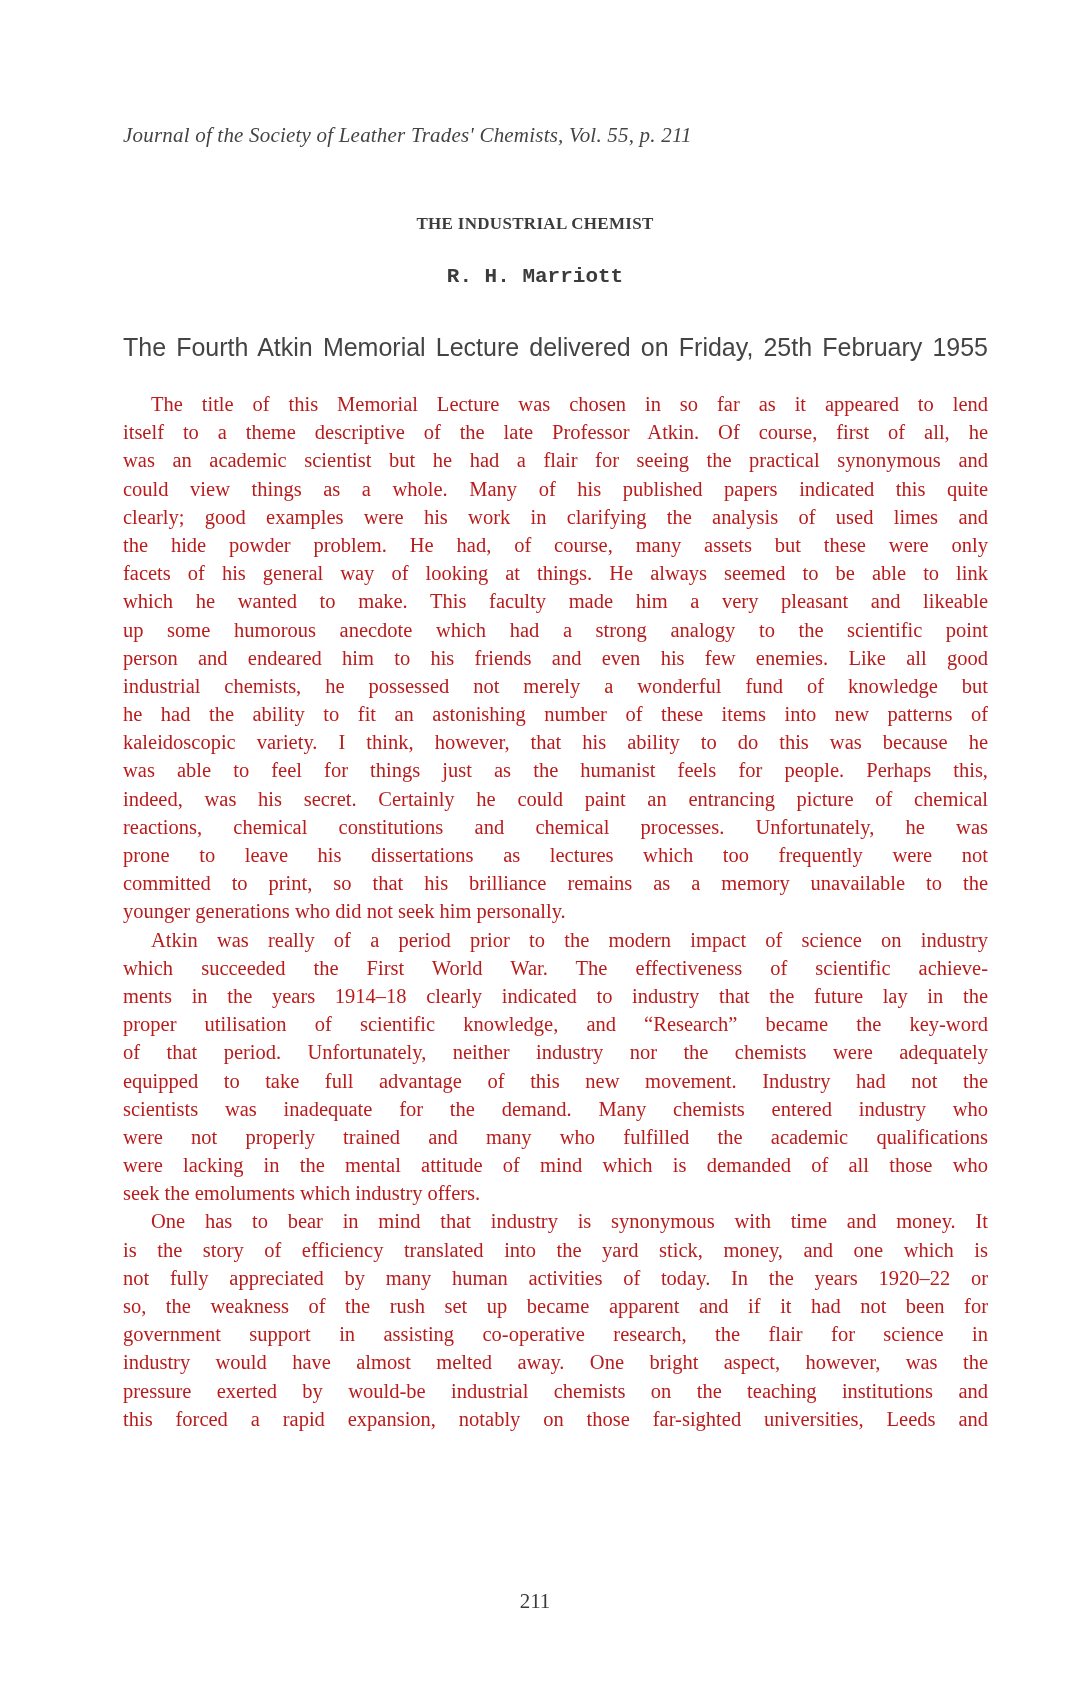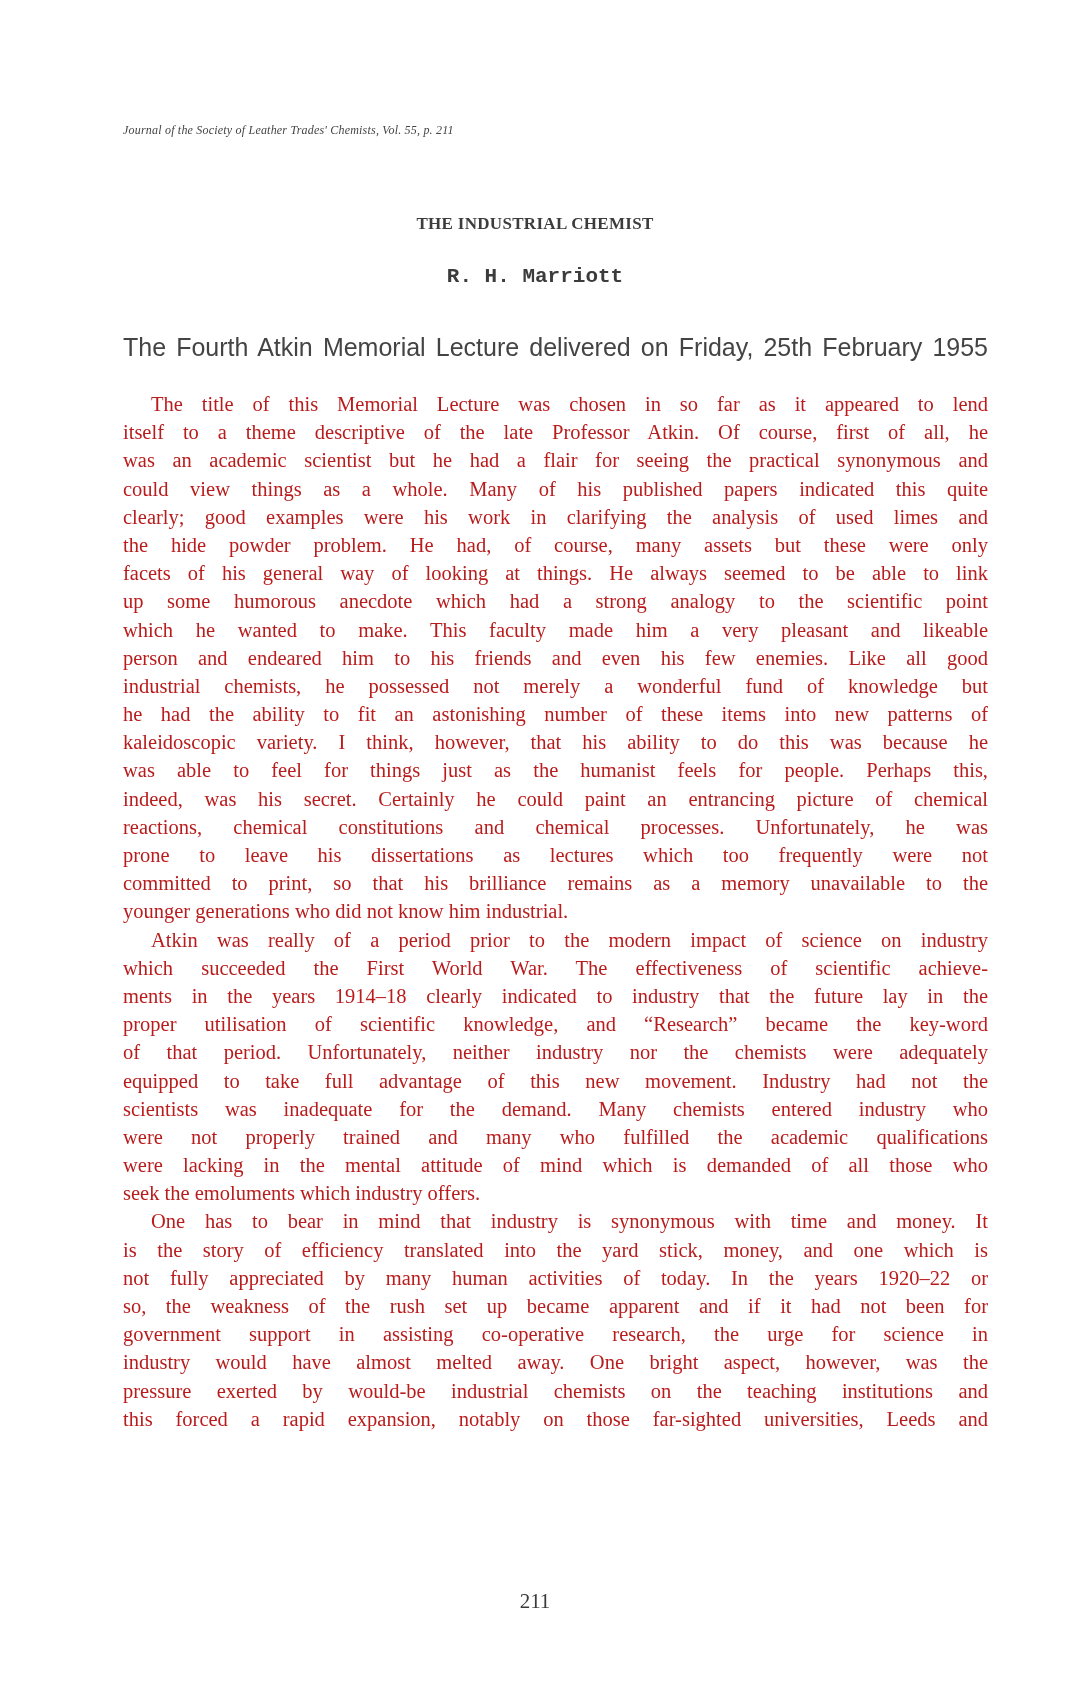--- a/index.html
+++ b/index.html
@@ -3,21 +3,21 @@
 <meta charset="utf-8">
 <style>
   html, body { margin: 0; padding: 0; }
   body {
     width: 1070px; height: 1703px; background: #ffffff; position: relative;
     font-family: "Liberation Serif", "DejaVu Serif", serif; color: #3a3a3a;
     overflow: hidden;
   }
   .journal {
     position: absolute; left: 123px; top: 123px;
-    font-style: italic; font-size: 12px; color: #444; letter-spacing: 0.2px;
+    font-style: italic; font-size: 21px; color: #444; letter-spacing: 0.2px;
   }
   .title {
     position: absolute; left: 0; width: 1070px; top: 214px; text-align: center;
     font-weight: bold; font-size: 17px; color: #3c3c3c; letter-spacing: 0.3px;
   }
   .author {
     position: absolute; left: 0; width: 1070px; top: 265px; text-align: center;
     font-weight: bold; font-size: 21px; color: #3c3c3c; font-family: Liberation Mono, monospace;
   }
   .subtitle {
@@ -48,45 +48,45 @@
 <div class="subtitle">The Fourth Atkin Memorial Lecture delivered on Friday, 25th February 1955</div>
 
 <div class="body">
   <div class="line indent">The title of this Memorial Lecture was chosen in so far as it appeared to lend</div>
   <div class="line">itself to a theme descriptive of the late Professor Atkin. Of course, first of all, he</div>
   <div class="line">was an academic scientist but he had a flair for seeing the practical synonymous and</div>
   <div class="line">could view things as a whole. Many of his published papers indicated this quite</div>
   <div class="line">clearly; good examples were his work in clarifying the analysis of used limes and</div>
   <div class="line">the hide powder problem. He had, of course, many assets but these were only</div>
   <div class="line">facets of his general way of looking at things. He always seemed to be able to link</div>
+  <div class="line">which he wanted to make. This faculty made him a very pleasant and likeable</div>
   <div class="line">up some humorous anecdote which had a strong analogy to the scientific point</div>
-  <div class="line">which he wanted to make. This faculty made him a very pleasant and likeable</div>
   <div class="line">person and endeared him to his friends and even his few enemies. Like all good</div>
   <div class="line">industrial chemists, he possessed not merely a wonderful fund of knowledge but</div>
   <div class="line">he had the ability to fit an astonishing number of these items into new patterns of</div>
   <div class="line">kaleidoscopic variety. I think, however, that his ability to do this was because he</div>
   <div class="line">was able to feel for things just as the humanist feels for people. Perhaps this,</div>
   <div class="line">indeed, was his secret. Certainly he could paint an entrancing picture of chemical</div>
   <div class="line">reactions, chemical constitutions and chemical processes. Unfortunately, he was</div>
   <div class="line">prone to leave his dissertations as lectures which too frequently were not</div>
   <div class="line">committed to print, so that his brilliance remains as a memory unavailable to the</div>
-  <div class="line last">younger generations who did not know him industrial.</div>
+  <div class="line last">younger generations who did not seek him personally.</div>
   <div class="line indent">Atkin was really of a period prior to the modern impact of science on industry</div>
   <div class="line">which succeeded the First World War. The effectiveness of scientific achieve-</div>
   <div class="line">ments in the years 1914–18 clearly indicated to industry that the future lay in the</div>
   <div class="line">proper utilisation of scientific knowledge, and “Research” became the key-word</div>
   <div class="line">of that period. Unfortunately, neither industry nor the chemists were adequately</div>
   <div class="line">equipped to take full advantage of this new movement. Industry had not the</div>
   <div class="line">scientists was inadequate for the demand. Many chemists entered industry who</div>
   <div class="line">were not properly trained and many who fulfilled the academic qualifications</div>
   <div class="line">were lacking in the mental attitude of mind which is demanded of all those who</div>
   <div class="line last">seek the emoluments which industry offers.</div>
   <div class="line indent">One has to bear in mind that industry is synonymous with time and money. It</div>
   <div class="line">is the story of efficiency translated into the yard stick, money, and one which is</div>
   <div class="line">not fully appreciated by many human activities of today. In the years 1920–22 or</div>
   <div class="line">so, the weakness of the rush set up became apparent and if it had not been for</div>
-  <div class="line">government support in assisting co-operative research, the urge for science in</div>
+  <div class="line">government support in assisting co-operative research, the flair for science in</div>
   <div class="line">industry would have almost melted away. One bright aspect, however, was the</div>
   <div class="line">pressure exerted by would-be industrial chemists on the teaching institutions and</div>
   <div class="line">this forced a rapid expansion, notably on those far-sighted universities, Leeds and</div>
 </div>
 
 <div class="page-number">211</div>
 
 </body></html>

